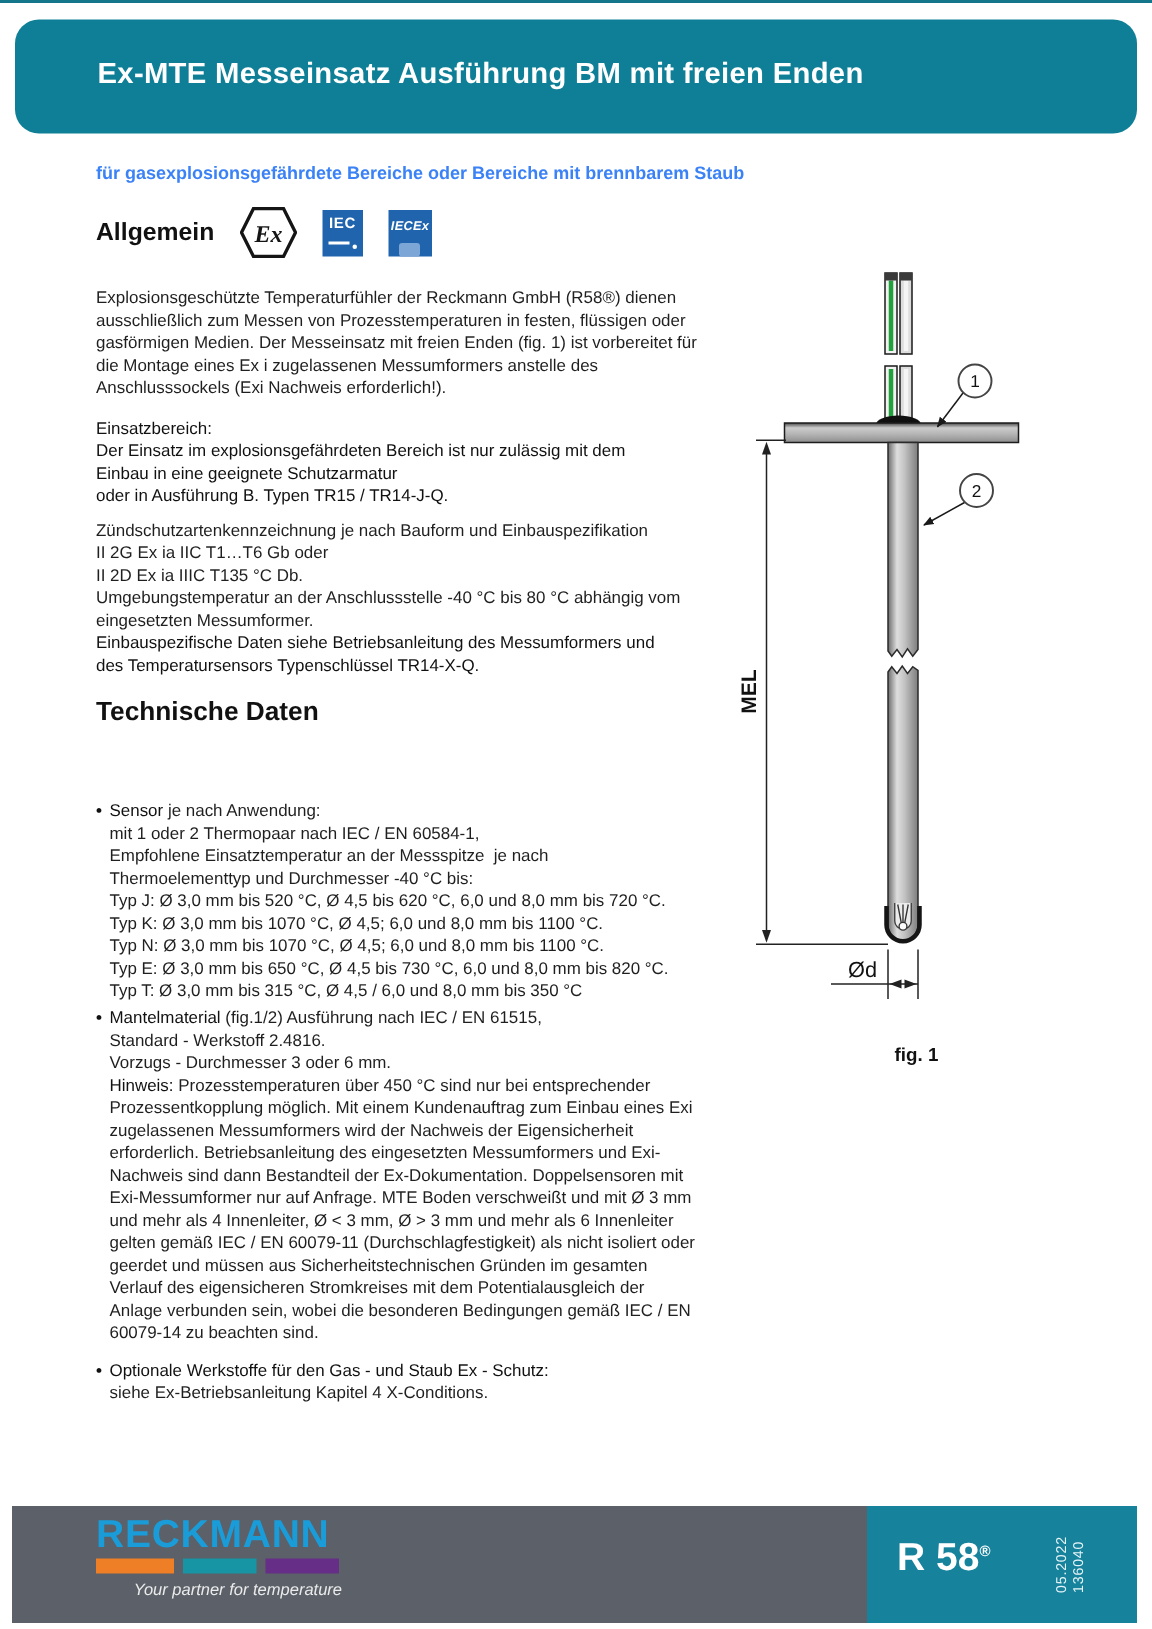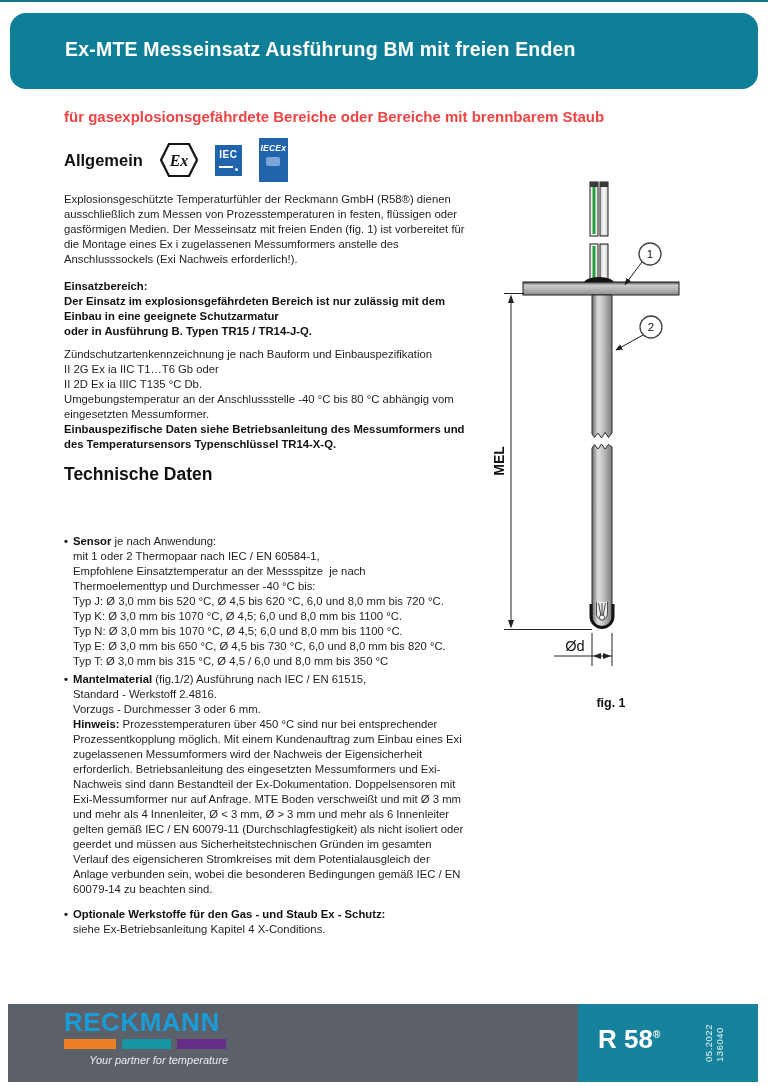--- a/index.html
+++ b/index.html
@@ -1,34 +1,34 @@
 <!DOCTYPE html>
 <html><head>
 <meta charset="utf-8">
 <style>
   html,body{margin:0;padding:0;background:#ffffff;}
   .page{position:relative;width:768px;height:1086px;background:#fff;overflow:hidden;
         font-family:"Liberation Sans",sans-serif;color:#1a1a1a;}
   .topline{position:absolute;left:0;top:0;width:768px;height:2px;background:#15768b;}
   .titlebar{position:absolute;left:10px;top:13px;width:748px;height:76px;background:#0e7f96;border-radius:16px;}
   .titlebar h1{margin:0;padding:25px 0 0 55px;font-size:19.5px;font-weight:bold;color:#ffffff;letter-spacing:.2px;}
-  .subtitle{position:absolute;left:64px;top:108px;font-size:15px;font-weight:bold;color:#ef4444;}
+  .subtitle{position:absolute;left:64px;top:108px;font-size:12px;font-weight:bold;color:#3b82f6;}
   .allgemein-row{position:absolute;left:64px;top:138px;display:flex;align-items:center;gap:17px;}
   .allgemein-row h2{margin:0;font-size:16.5px;font-weight:bold;color:#111;}
   .atex{display:block;}
   .iec-logo,.iecex-logo{background:#2064ad;color:#fff;position:relative;display:flex;flex-direction:column;align-items:center;justify-content:flex-start;}
   .iec-logo{width:27px;height:31px;padding-top:4px;box-sizing:border-box;}
   .iec-logo span{font-size:10px;font-weight:bold;letter-spacing:.5px;}
   .iec-bar{width:14px;height:2px;background:#fff;margin-top:6px;align-self:flex-start;margin-left:4px;}
   .iec-dot{position:absolute;right:4px;bottom:5px;width:3px;height:3px;background:#fff;border-radius:50%;}
-  .iecex-logo{width:29px;height:44px;padding-top:5px;box-sizing:border-box;}
+  .iecex-logo{width:29px;height:31px;padding-top:5px;box-sizing:border-box;justify-content:space-between;}
   .iecex-logo span{font-size:8.5px;font-weight:bold;font-style:italic;letter-spacing:.2px;}
   .iecex-globe{width:14px;height:9px;background:#7ca6d6;margin-top:4px;border-radius:2px;}
   .txt{position:absolute;left:64px;white-space:pre;font-size:11.3px;line-height:15px;color:#1f1f1f;}
-  .b{font-weight:bold;color:#111;}
+  .b{font-weight:normal;color:#111;}
   .tech-heading{position:absolute;left:64px;top:464px;margin:0;font-size:17.5px;font-weight:bold;color:#111;}
   .bullet{position:absolute;left:64px;padding-left:9px;white-space:pre;font-size:11.3px;line-height:15px;color:#1f1f1f;}
   .bullet::before{content:"\2022";position:absolute;left:0;top:0;font-weight:bold;color:#111;}
   .fig-svg{position:absolute;left:478px;top:170px;}
   
   .footer{position:absolute;left:8px;top:1004px;width:750px;height:78px;background:#5b6069;}
   .f-logo{position:absolute;left:56px;top:5px;width:164px;}
   .f-brand{font-size:26px;font-weight:bold;color:#1a9cd8;line-height:26px;letter-spacing:.5px;}
   .f-brand-sub{font-size:12.5px;font-weight:bold;color:#1a9cd8;letter-spacing:1px;line-height:14px;}
   .f-bars{display:flex;gap:6px;margin-top:4px;}

